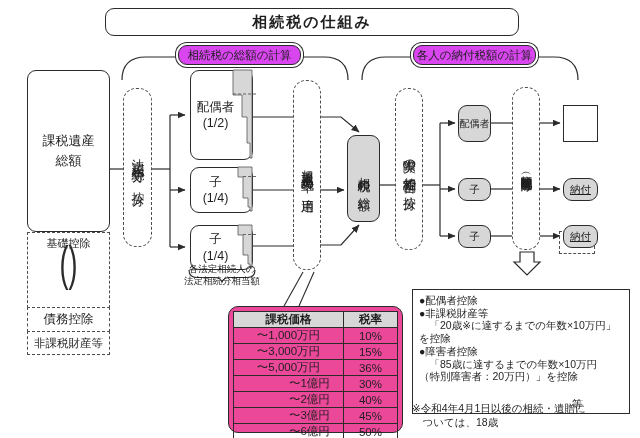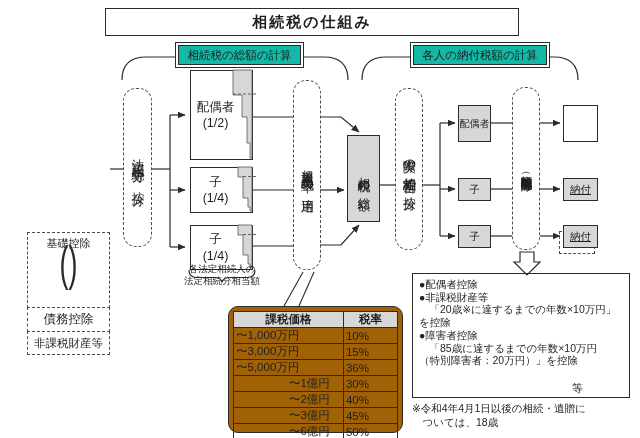--- a/index.html
+++ b/index.html
@@ -2,27 +2,27 @@
 <html><head>
 <meta charset="utf-8">
 <style>
   html,body{margin:0;padding:0;background:#ffffff;}
   #canvas{
     position:relative;width:640px;height:438px;background:#ffffff;
     font-family:"Liberation Sans","DejaVu Sans",sans-serif;color:#1e1e1e;
     overflow:hidden;
   }
   .abs{position:absolute;box-sizing:border-box;}
-  .center{display:flex;align-items:center;justify-content:center;text-align:center;}
+  .center{display:flex;align-items:center;justify-content:center;text-align:center;border-radius:9px;}
   .box{border:1.4px solid #2b2b2b;background:#fff;}
   .gray{background:#d7d7d7;}
   .dashedbox{border:1.3px dashed #4d4d4d;border-radius:13px;background:transparent;}
   .vtext{writing-mode:vertical-rl;text-orientation:mixed;}
   .pre{white-space:pre-line;}
-  .dblframe{border:1px solid #2b2b2b;background:#14b8a6;box-shadow:0 0 0 2px #fff,0 0 0 3px #2b2b2b;}
+  .dblframe{border:1px solid #2b2b2b;background:#d946ef;box-shadow:0 0 0 2px #fff,0 0 0 3px #2b2b2b;}
   #title{left:105px;top:8px;width:414px;height:28px;font-size:15px;font-weight:bold;letter-spacing:2px;}
   .seclabel{height:20px;font-size:11.5px;z-index:3;}
   #svg-under{position:absolute;left:0;top:0;z-index:0;}
   
   .lc{left:27px;width:83px;}
   #estate{top:70px;height:162px;font-size:13px;line-height:1.55;z-index:1;}
   #basic{top:232px;height:76px;z-index:1;}
   #basic .lbl{font-size:11px;margin-top:3px;text-align:center;}
   #formula{display:flex;align-items:center;justify-content:center;margin-top:1px;}
   .paren{font-size:27px;font-weight:300;transform:scaleY(1.75);line-height:1;color:#2b2b2b;}
@@ -46,31 +46,31 @@
   .person{left:458px;width:33px;font-size:10.5px;z-index:1;}
   #p-spouse{top:105px;height:37px;font-size:10px;}
   #p-child1{top:178px;height:23px;}
   #p-child2{top:225px;height:23px;}
   .outbox{left:563px;width:35px;z-index:2;text-decoration:underline;}
   #out-blank{top:105px;height:37px;}
   #pay1{top:178px;height:23px;font-size:10.5px;}
   #pay2{top:225px;height:23px;font-size:10.5px;}
   #pay-ghost{left:559px;top:231px;width:36px;height:23px;border:1.2px dashed #4d4d4d;z-index:1;}
   
-  #notebox{left:412px;top:273px;width:218px;height:125px;border:1.4px solid #2b2b2b;padding:4px 5px 3px 6px;font-size:10.5px;line-height:1.21;z-index:1;}
+  #notebox{left:412px;top:289px;width:218px;height:125px;border:1.4px solid #2b2b2b;padding:4px 5px 3px 6px;font-size:10.5px;line-height:1.21;z-index:1;}
   #notebox .nh{font-size:10.5px;}
   #etc{position:absolute;right:46px;bottom:2px;font-size:11px;}
   #footnote{left:412px;top:402px;width:224px;font-size:10.5px;line-height:1.3;z-index:1;}
   
-  #tablewrap{left:228px;top:306px;width:175px;height:127px;border:1.4px solid #2b2b2b;border-radius:10px;padding:4px;background:#a16207;z-index:1;}
+  #tablewrap{left:228px;top:306px;width:175px;height:127px;border:1.4px solid #2b2b2b;border-radius:10px;padding:4px;background:#ec4899;z-index:1;}
   #taxtable{width:100%;height:100%;border-collapse:collapse;font-size:11.5px;}
   #taxtable th,#taxtable td{border:1px solid #2b2b2b;padding:0 2px;height:12px;}
   #taxtable th{background:#d7d7d7;font-size:11.5px;font-weight:bold;}
   #taxtable th:first-child,#taxtable td:first-child{width:67%;}
-  #taxtable td{}
+  #taxtable td{text-align:center;}
   #taxtable tr:nth-child(n+4) td:first-child{text-align:right;padding-right:13px;}
   #taxtable tr:nth-child(8) td:first-child{padding-right:8px;}
 </style>
 </head>
 <body>
 
 <div id="canvas">
 
   <svg id="svg-under" width="640" height="438" viewBox="0 0 640 438">
     <defs>
@@ -114,22 +114,24 @@
     <g stroke="#2b2b2b" stroke-width="1.1" fill="none">
       <path d="M303,272 L284,306"></path>
       <path d="M314,272 L299,306"></path>
     </g>
     <path d="M520,252 H534 V262 H540 L527,275 L514,262 H520 Z" fill="#ffffff" stroke="#2b2b2b" stroke-width="1.2"></path>
   </svg>
 
   <div id="title" class="abs box center">相続税の仕組み</div>
 
   <div class="abs dblframe center seclabel" style="left:178px;top:45px;width:123px;">相続税の総額の計算</div>
-  <div class="abs dblframe center seclabel" style="left:413px;top:45px;width:134px;">各人の納付税額の計算</div>
-
+  <div class="abs dblframe center seclabel" style="left:413px;top:45px;width:123px;">各人の納付税額の計算</div>
+
+  <div id="estate" class="abs lc box center pre">課税遺産
+総額</div>
   <div id="basic" class="abs lc dashedbox" style="border-radius:0;">
     <div class="lbl">基礎控除</div>
     <div id="formula">
       <span class="paren">(</span>
       <span class="paren">)</span>
     </div>
   </div>
   <div id="nontax" class="abs lc dashedbox center" style="border-radius:0;">非課税財産等</div>
   <div id="debt" class="abs lc dashedbox center" style="border-radius:0;font-size:12.5px;">債務控除</div>
 

